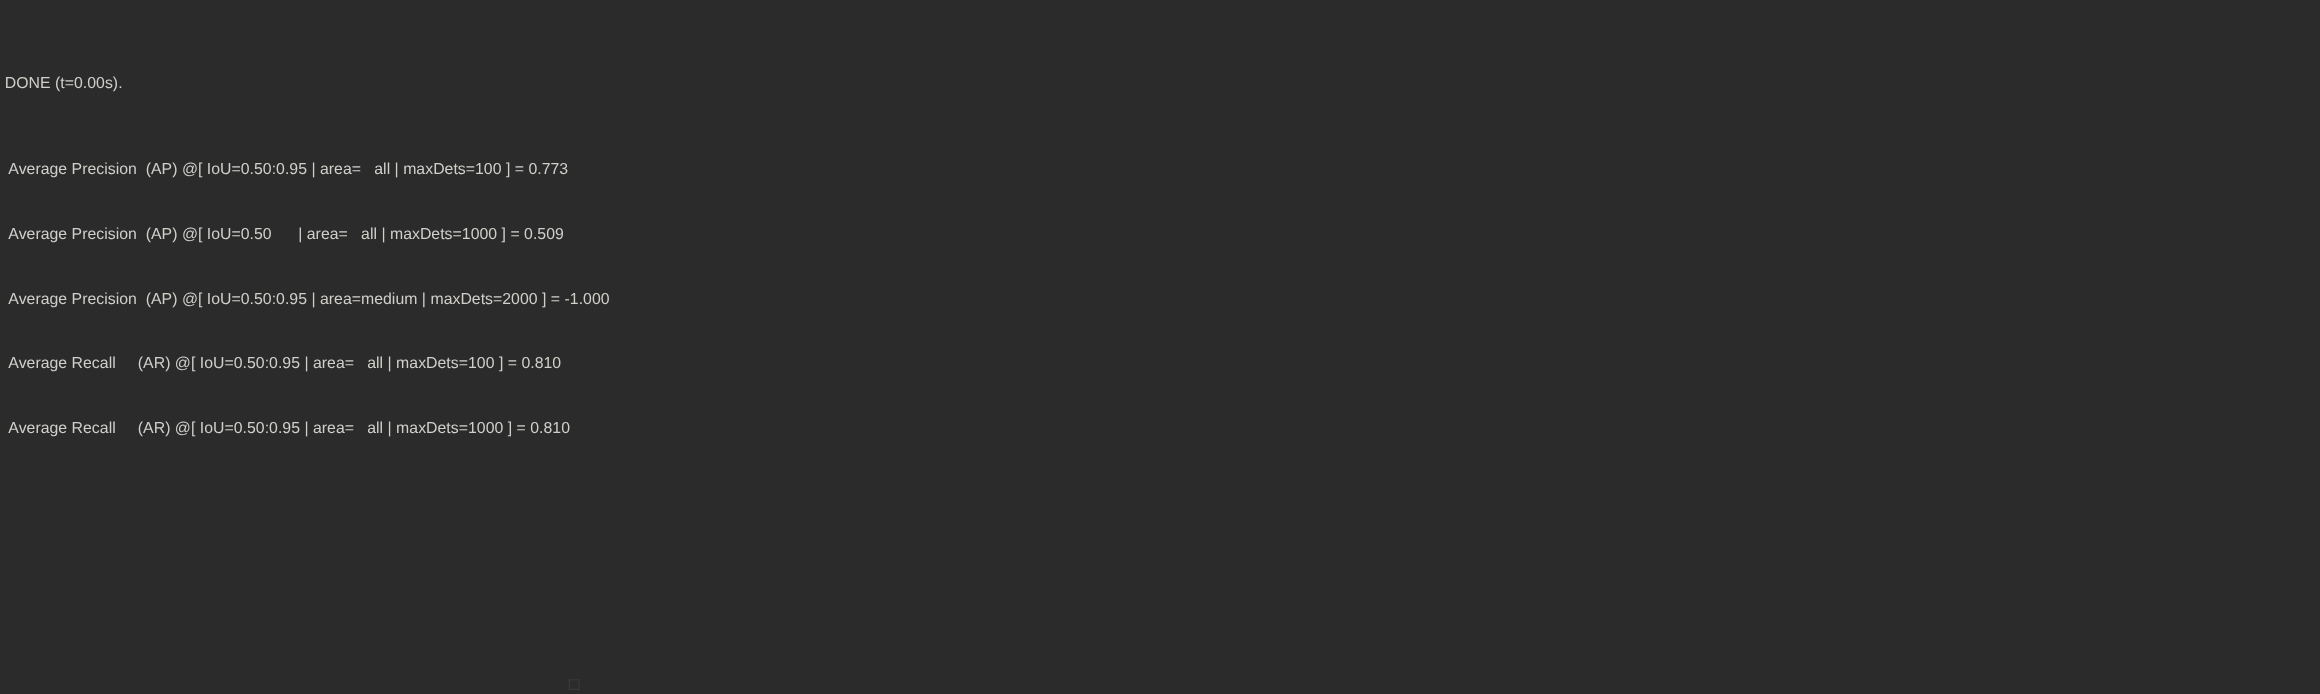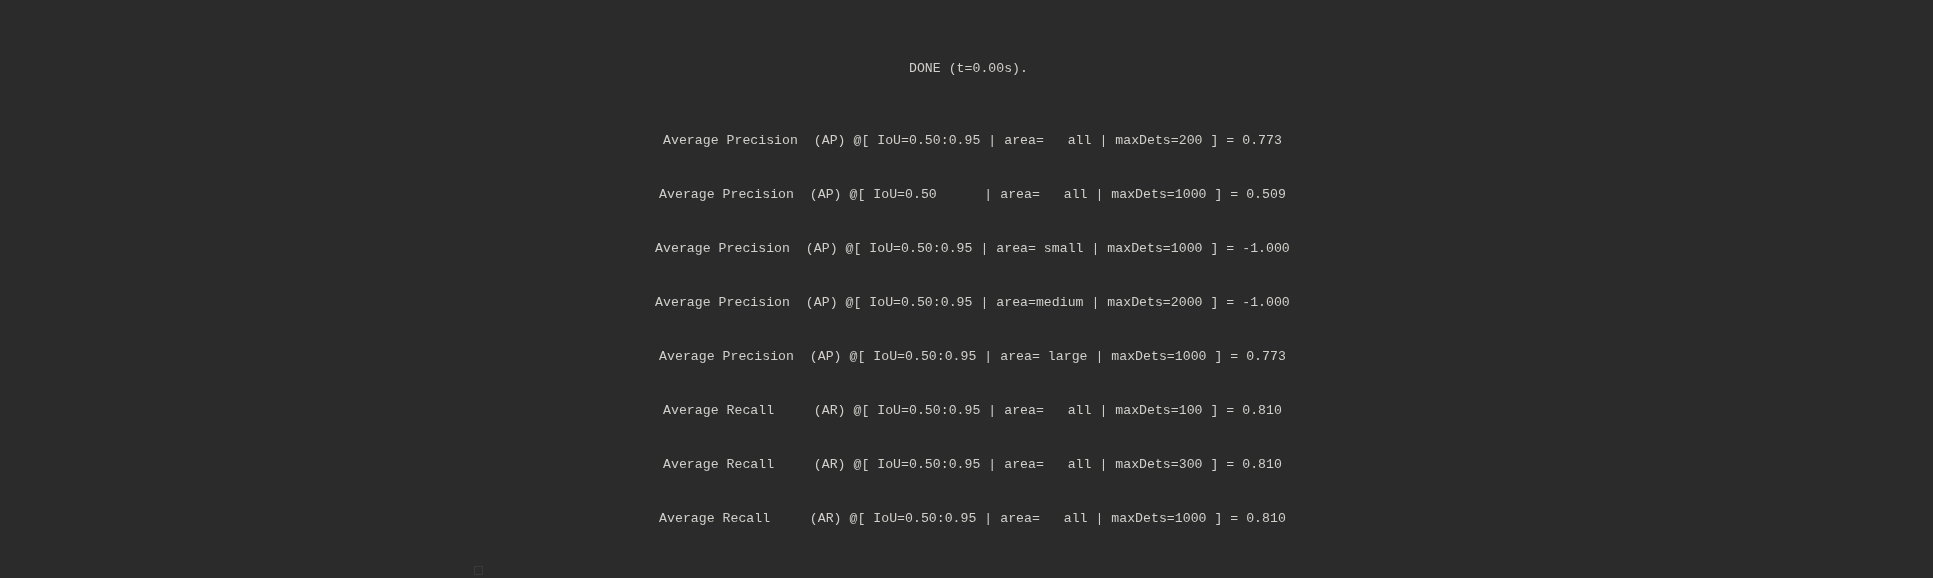--- a/index.html
+++ b/index.html
@@ -25,22 +25,21 @@
     padding: 6px 0 0 4px;
     box-sizing: border-box;
     white-space: pre;
     letter-spacing: 0.02px;
     overflow: hidden;
   }
   .line {
     white-space: pre;
     height: 18px;
     line-height: 18px;
-    font-family: Liberation Mono, monospace;
-    text-align: center;
+    font-family: Liberation Sans, sans-serif;
   }
   .scrollbar-nub {
     position: absolute;
     left: 474px;
     top: 566px;
     width: 9px;
     height: 9px;
     border: 1px solid #3a3a3a;
     background: #2b2b2b;
     box-sizing: border-box;
@@ -48,27 +47,24 @@
   #term-wrap { position: relative; width: 1933px; height: 578px; }
 </style>
 </head>
 <body>
 
 <div id="term-wrap">
   <div id="terminal">
 
     <div class="line">DONE (t=0.00s).</div>
 
-    <div class="line"> Average Precision  (AP) @[ IoU=0.50:0.95 | area=   all | maxDets=200 ] = 0.773</div>
+    <div class="line"> Average Precision  (AP) @[ IoU=0.50:0.95 | area=   all | maxDets=100 ] = 0.773</div>
     <div class="line"> Average Precision  (AP) @[ IoU=0.50      | area=   all | maxDets=1000 ] = 0.509</div>
-    <div class="line"> Average Precision  (AP) @[ IoU=0.50:0.95 | area= small | maxDets=1000 ] = -1.000</div>
     <div class="line"> Average Precision  (AP) @[ IoU=0.50:0.95 | area=medium | maxDets=2000 ] = -1.000</div>
-    <div class="line"> Average Precision  (AP) @[ IoU=0.50:0.95 | area= large | maxDets=1000 ] = 0.773</div>
     <div class="line"> Average Recall     (AR) @[ IoU=0.50:0.95 | area=   all | maxDets=100 ] = 0.810</div>
-    <div class="line"> Average Recall     (AR) @[ IoU=0.50:0.95 | area=   all | maxDets=300 ] = 0.810</div>
     <div class="line"> Average Recall     (AR) @[ IoU=0.50:0.95 | area=   all | maxDets=1000 ] = 0.810</div>
     
     
     
 
     
 
     
 
     

